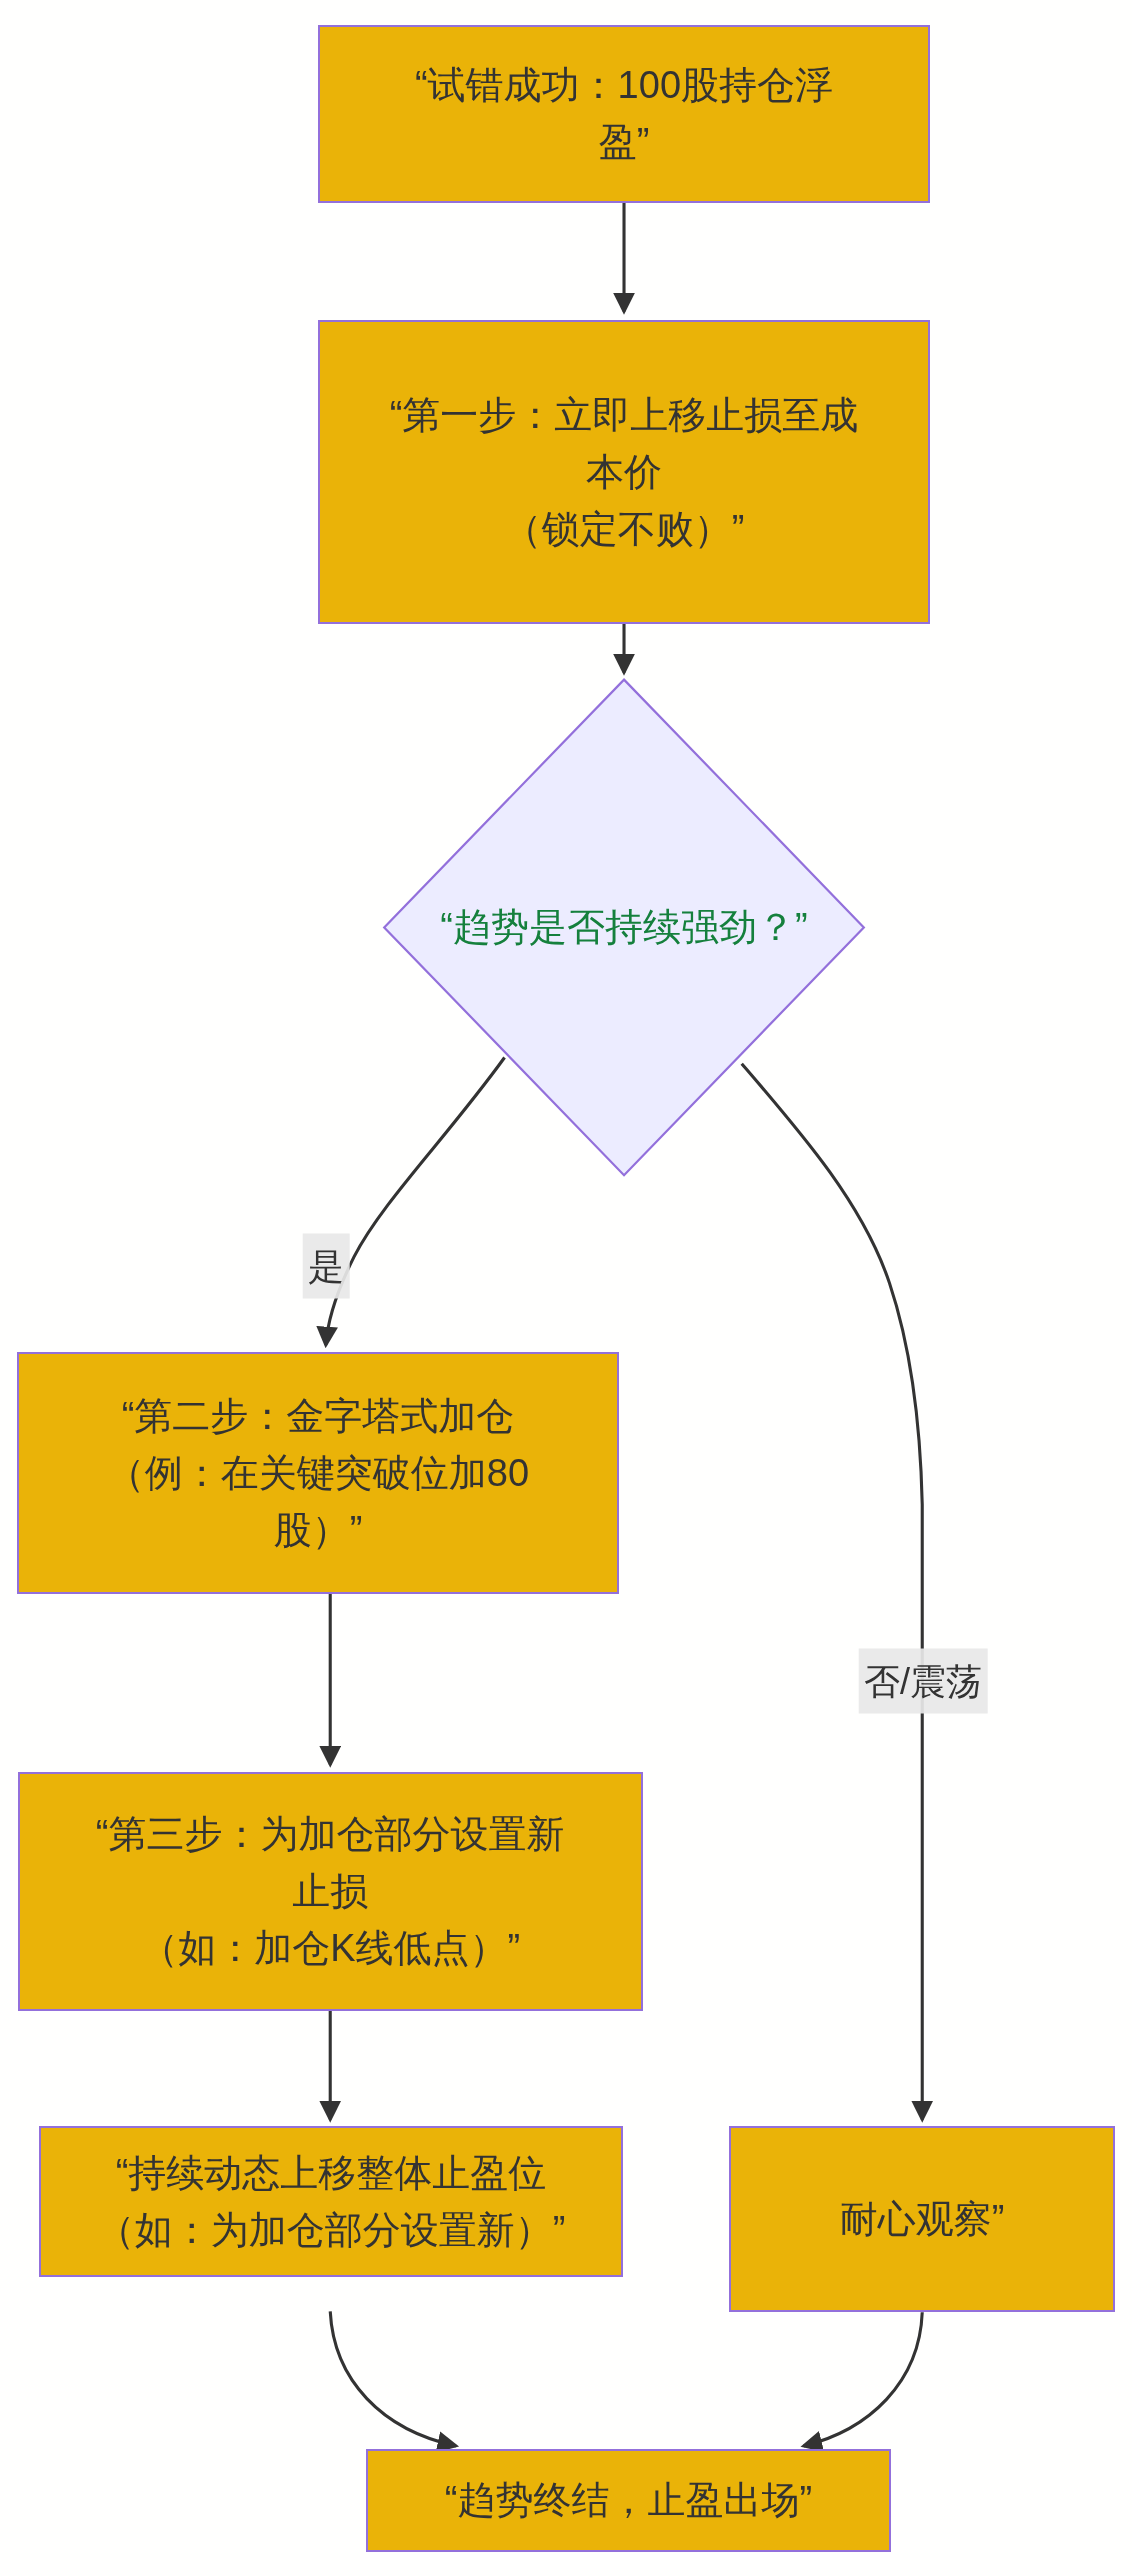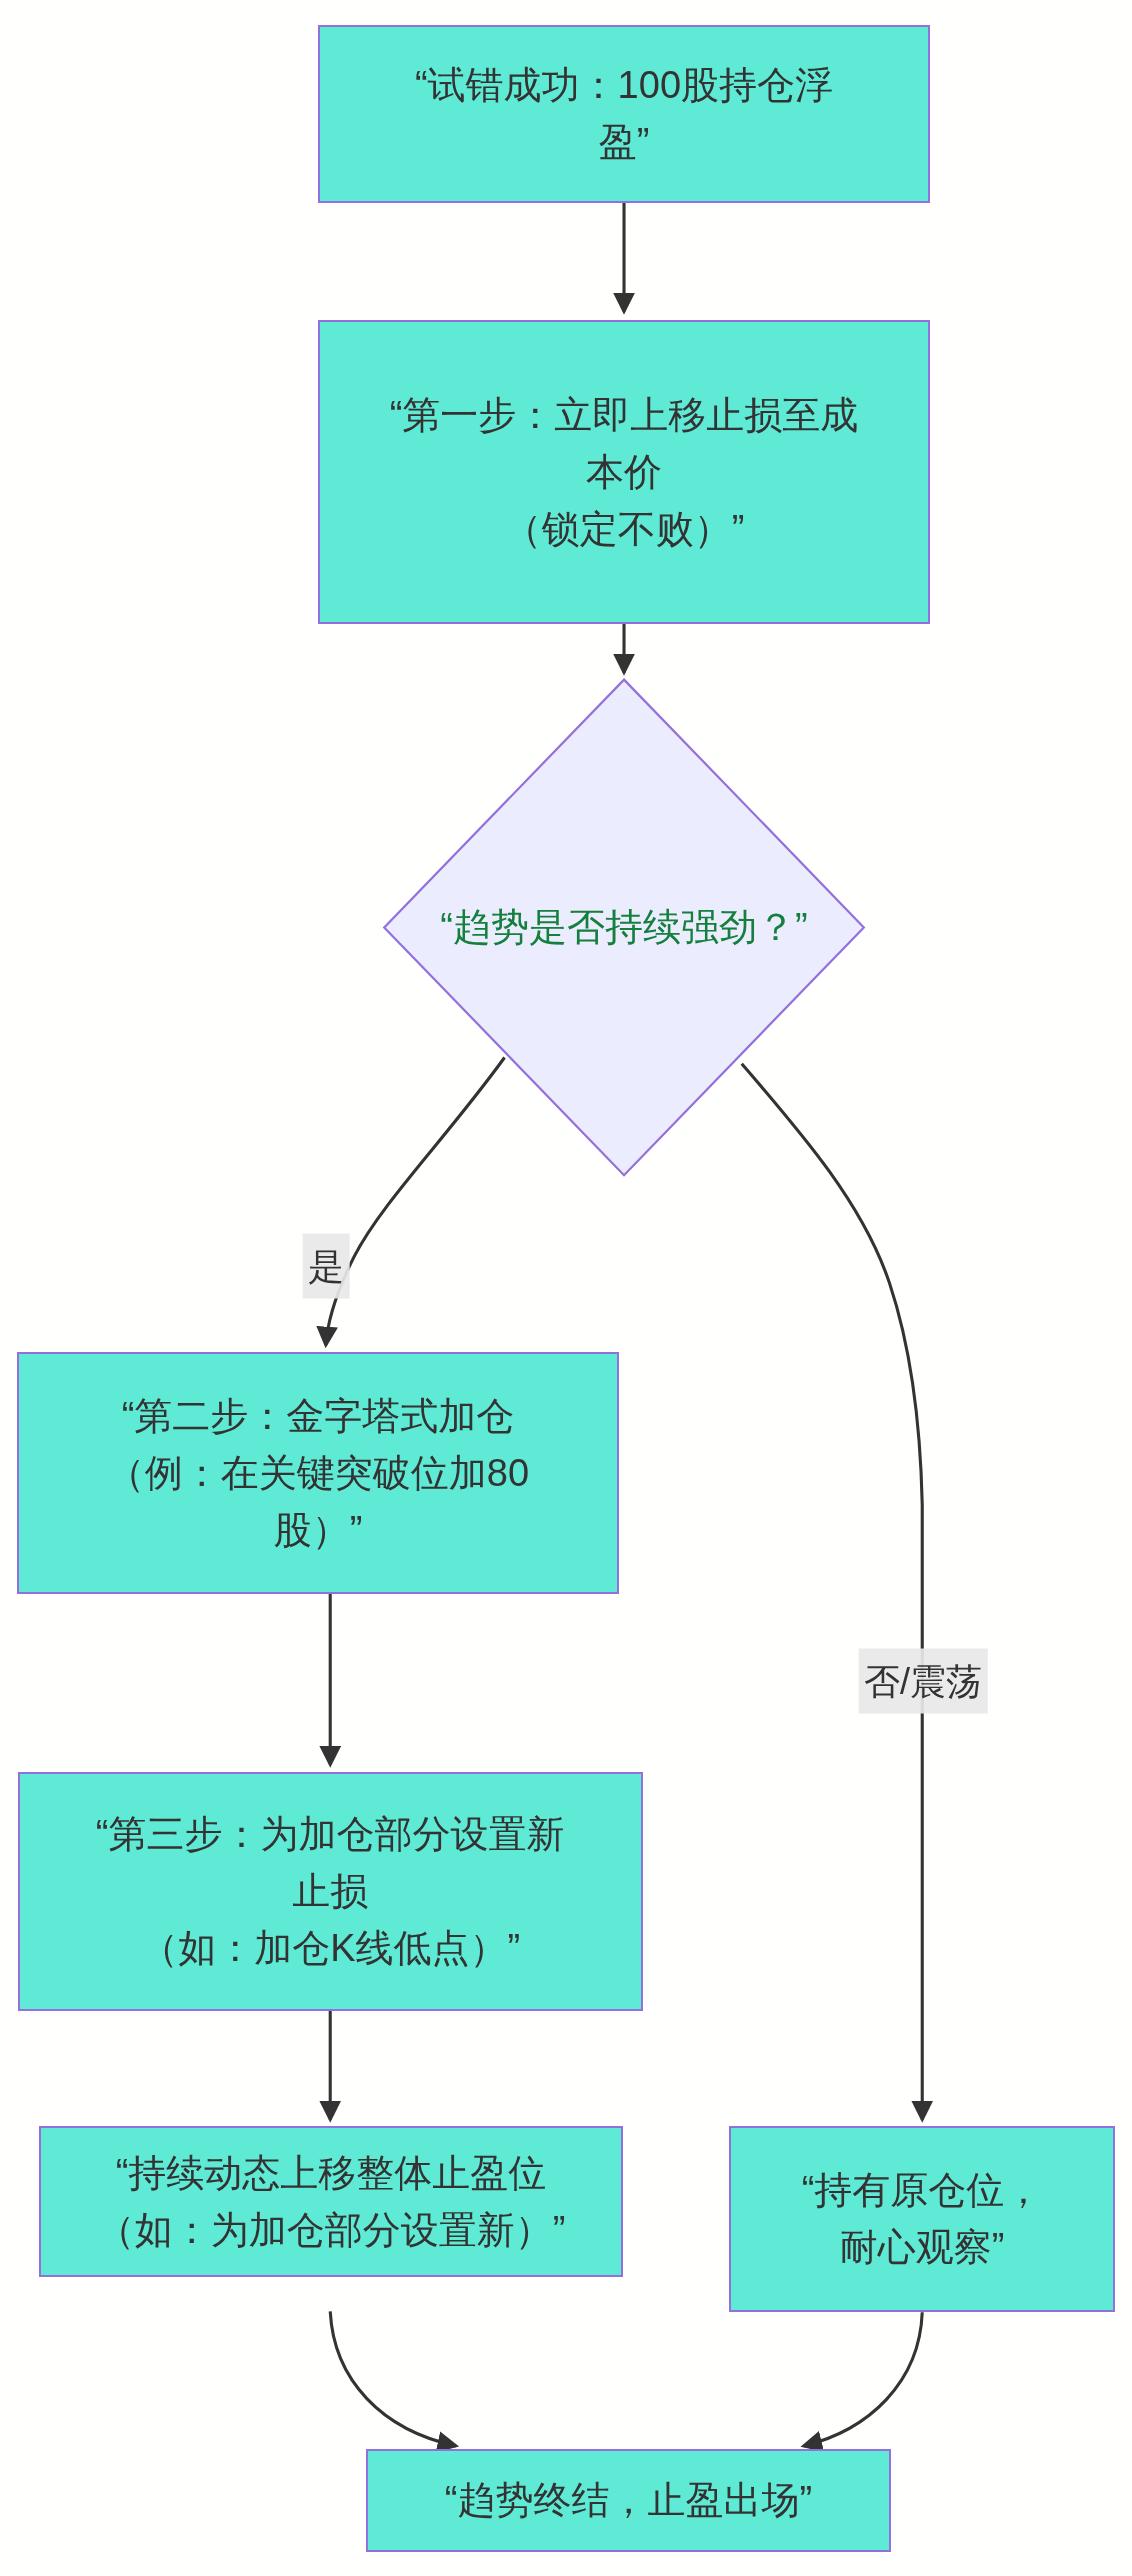--- a/index.html
+++ b/index.html
@@ -16,21 +16,21 @@
   }
   .edges {
     position: absolute;
     left: 0; top: 0;
     width: 1133px;
     height: 2576px;
   }
   .node {
     position: absolute;
     box-sizing: border-box;
-    background: #5eead4;
+    background: #eab308;
     border: 2.2px solid #9370DB;
     display: flex;
     flex-direction: column;
     justify-content: center;
     align-items: center;
     text-align: center;
     color: #333333;
     font-size: 38px;
     line-height: 57px;
   }
@@ -108,21 +108,20 @@
     <div class="ln">止损</div>
     <div class="ln">（如：加仓K线低点）”</div>
   </div>
 
   <div class="node" style="left:39px; top:2126px; width:584px; height:151px;">
     <div class="ln">“持续动态上移整体止盈位</div>
     <div class="ln">（如：为加仓部分设置新）”</div>
   </div>
 
   <div class="node" style="left:729px; top:2126px; width:386px; height:186px;">
-    <div class="ln">“持有原仓位，</div>
     <div class="ln">耐心观察”</div>
   </div>
 
   <div class="node" style="left:366px; top:2449px; width:525px; height:103px;">
     <div class="ln">“趋势终结，止盈出场”</div>
   </div>
 
   <div class="edge-label" style="left:326px; top:1266px;">是</div>
 
   <div class="edge-label" style="left:923px; top:1681px;">否/震荡</div>

